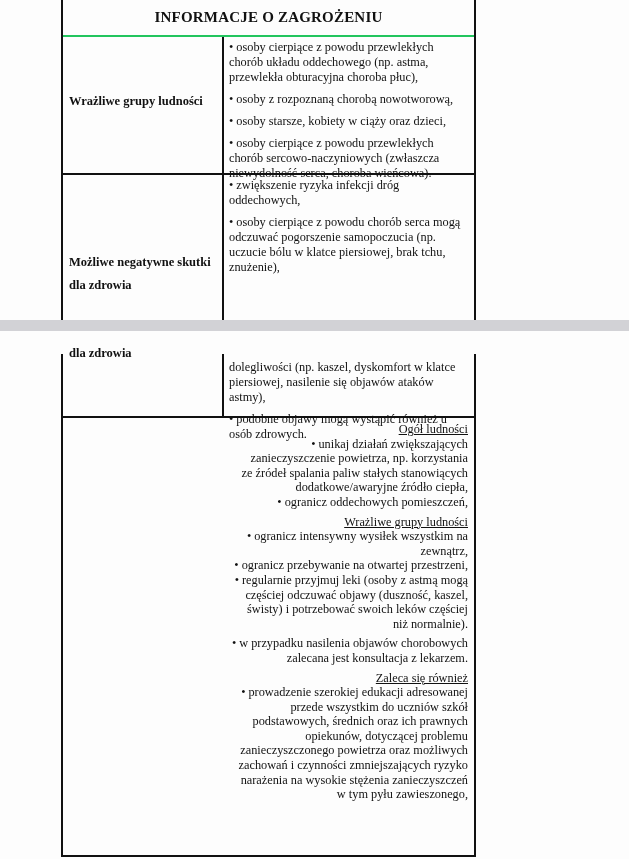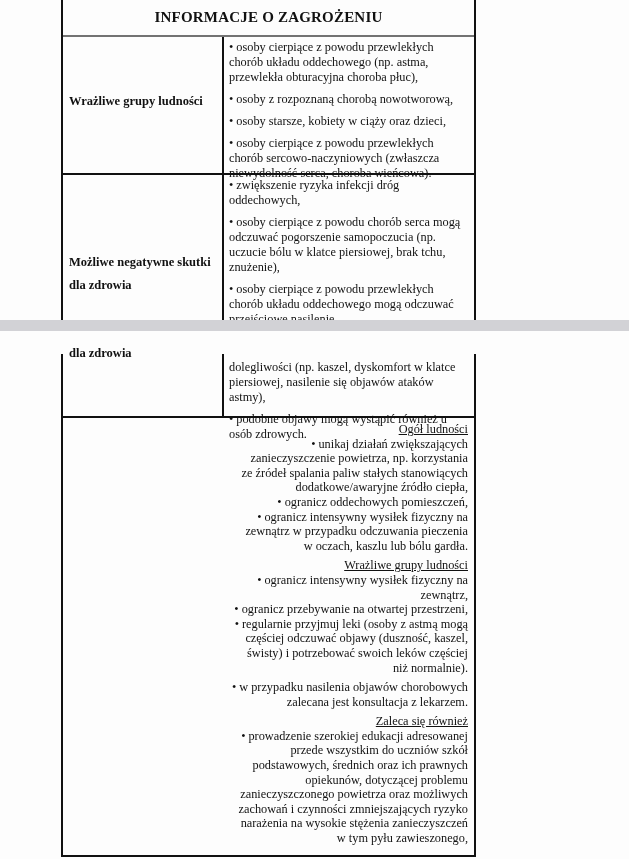--- a/index.html
+++ b/index.html
@@ -18,21 +18,21 @@
 
   .tbl {
     position: absolute; left: 61px; width: 411px;
     border-left: 2px solid #111; border-right: 2px solid #111;
   }
   .p1tbl { top: 0; height: 320px; }
   .p2tbl { top: 0; height: 524px; border-bottom: 2px solid #111; }
 
   .hdr {
     position: absolute; left: 0; top: 0; width: 411px; height: 35px;
-    border-bottom: 2px solid #737373;
+    border-bottom: 2px solid #22c55e;
     display: flex; align-items: center; justify-content: center;
     font-weight: bold; font-size: 15px; letter-spacing: 0.2px;
   }
   .row { position: absolute; left: 0; width: 411px; }
   .row.bb { border-bottom: 2px solid #111; }
   .lcell {
     position: absolute; left: 0; top: 0; bottom: 0; width: 159px;
     border-right: 2px solid #111;
   }
   .rcell {
@@ -67,21 +67,20 @@
     </div>
 
     <div class="row" style="top:175px;height:145px;">
       <div class="lcell">
         <div class="lbl" style="top:80px;">Możliwe negatywne skutki</div>
         <div class="lbl" style="top:103px;">dla zdrowia</div>
       </div>
       <div class="rcell">
         <p class="para"><span class="dot">•</span><span>zwiększenie ryzyka infekcji dróg oddechowych,</span></p>
         <p class="para"><span class="dot">•</span><span>osoby cierpiące z powodu chorób serca mogą odczuwać pogorszenie samopoczucia (np. uczucie bólu w klatce piersiowej, brak tchu, znużenie),</span></p>
-        <p class="para"><span class="dot">•</span><span>osoby cierpiące z powodu przewlekłych chorób układu oddechowego mogą odczuwać przejściowe nasilenie</span></p>
       </div>
     </div>
   </div>
 </div>
 
 <div class="gap"></div>
 
 <div class="page page2">
   <div class="tbl p2tbl" style="top:23px;height:501px;">
 
@@ -95,26 +94,25 @@
       </div>
     </div>
 
     <div class="row" style="top:64px;height:437px;">
       <div class="rcell" style="padding-top:4px;line-height:14.6px;text-align:right;">
 
         <div class="sec">
           <span class="sec-title">Ogół ludności</span>
           <span class="li"><span class="dot">•</span><span>unikaj działań zwiększających zanieczyszczenie powietrza, np. korzystania ze źródeł spalania paliw stałych stanowiących dodatkowe/awaryjne źródło ciepła,</span></span>
           <span class="li"><span class="dot">•</span><span>ogranicz oddechowych pomieszczeń,</span></span>
-          <span class="li"><span class="dot">•</span><span>ogranicz intensywny wysiłek fizyczny na zewnątrz w przypadku odczuwania pieczenia w oczach, kaszlu lub bólu gardła.</span></span>
         </div>
 
         <div class="sec">
           <span class="sec-title">Wrażliwe grupy ludności</span>
-          <span class="li"><span class="dot">•</span><span>ogranicz intensywny wysiłek fizyczny na zewnątrz,</span></span>
+          <span class="li"><span class="dot">•</span><span>ogranicz intensywny wysiłek wszystkim na zewnątrz,</span></span>
           <span class="li"><span class="dot">•</span><span>ogranicz przebywanie na otwartej przestrzeni,</span></span>
           <span class="li"><span class="dot">•</span><span>regularnie przyjmuj leki (osoby z astmą mogą częściej odczuwać objawy (duszność, kaszel, świsty) i potrzebować swoich leków częściej niż normalnie).</span></span>
         </div>
 
         <div class="sec">
           <span class="li"><span class="dot">•</span><span>w przypadku nasilenia objawów chorobowych zalecana jest konsultacja z lekarzem.</span></span>
         </div>
 
         <div class="sec">
           <span class="sec-title">Zaleca się również</span>

